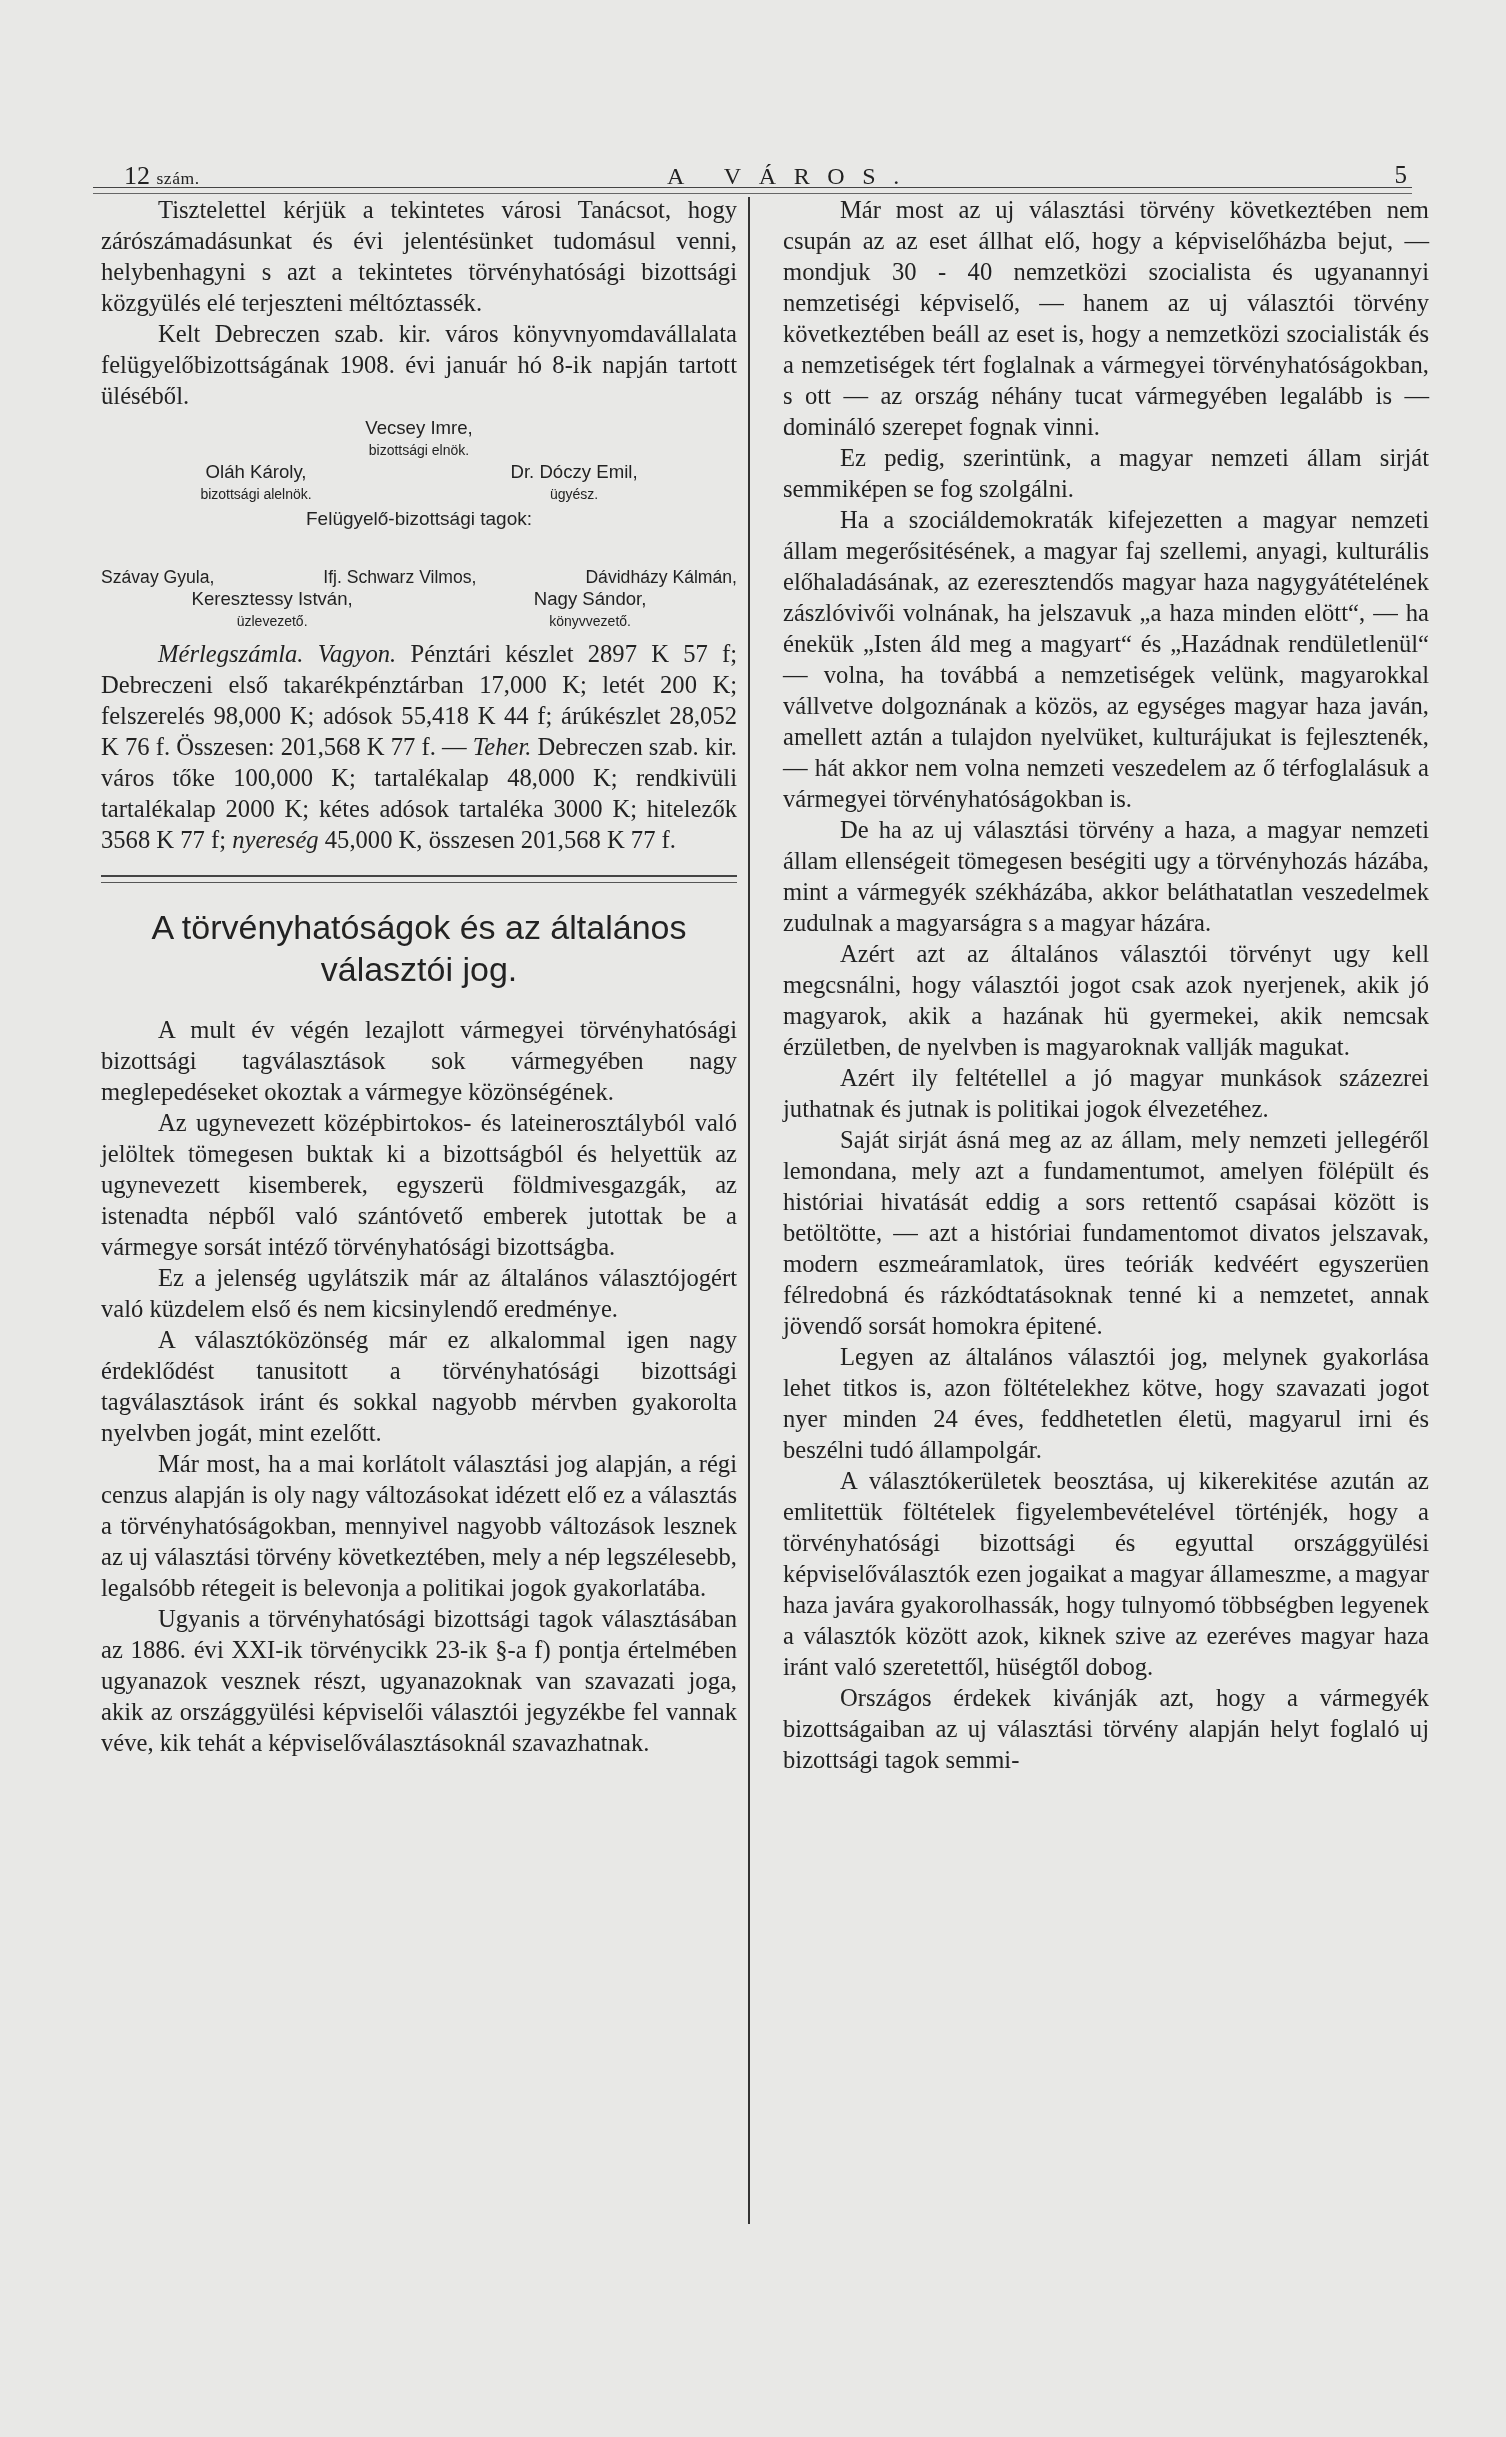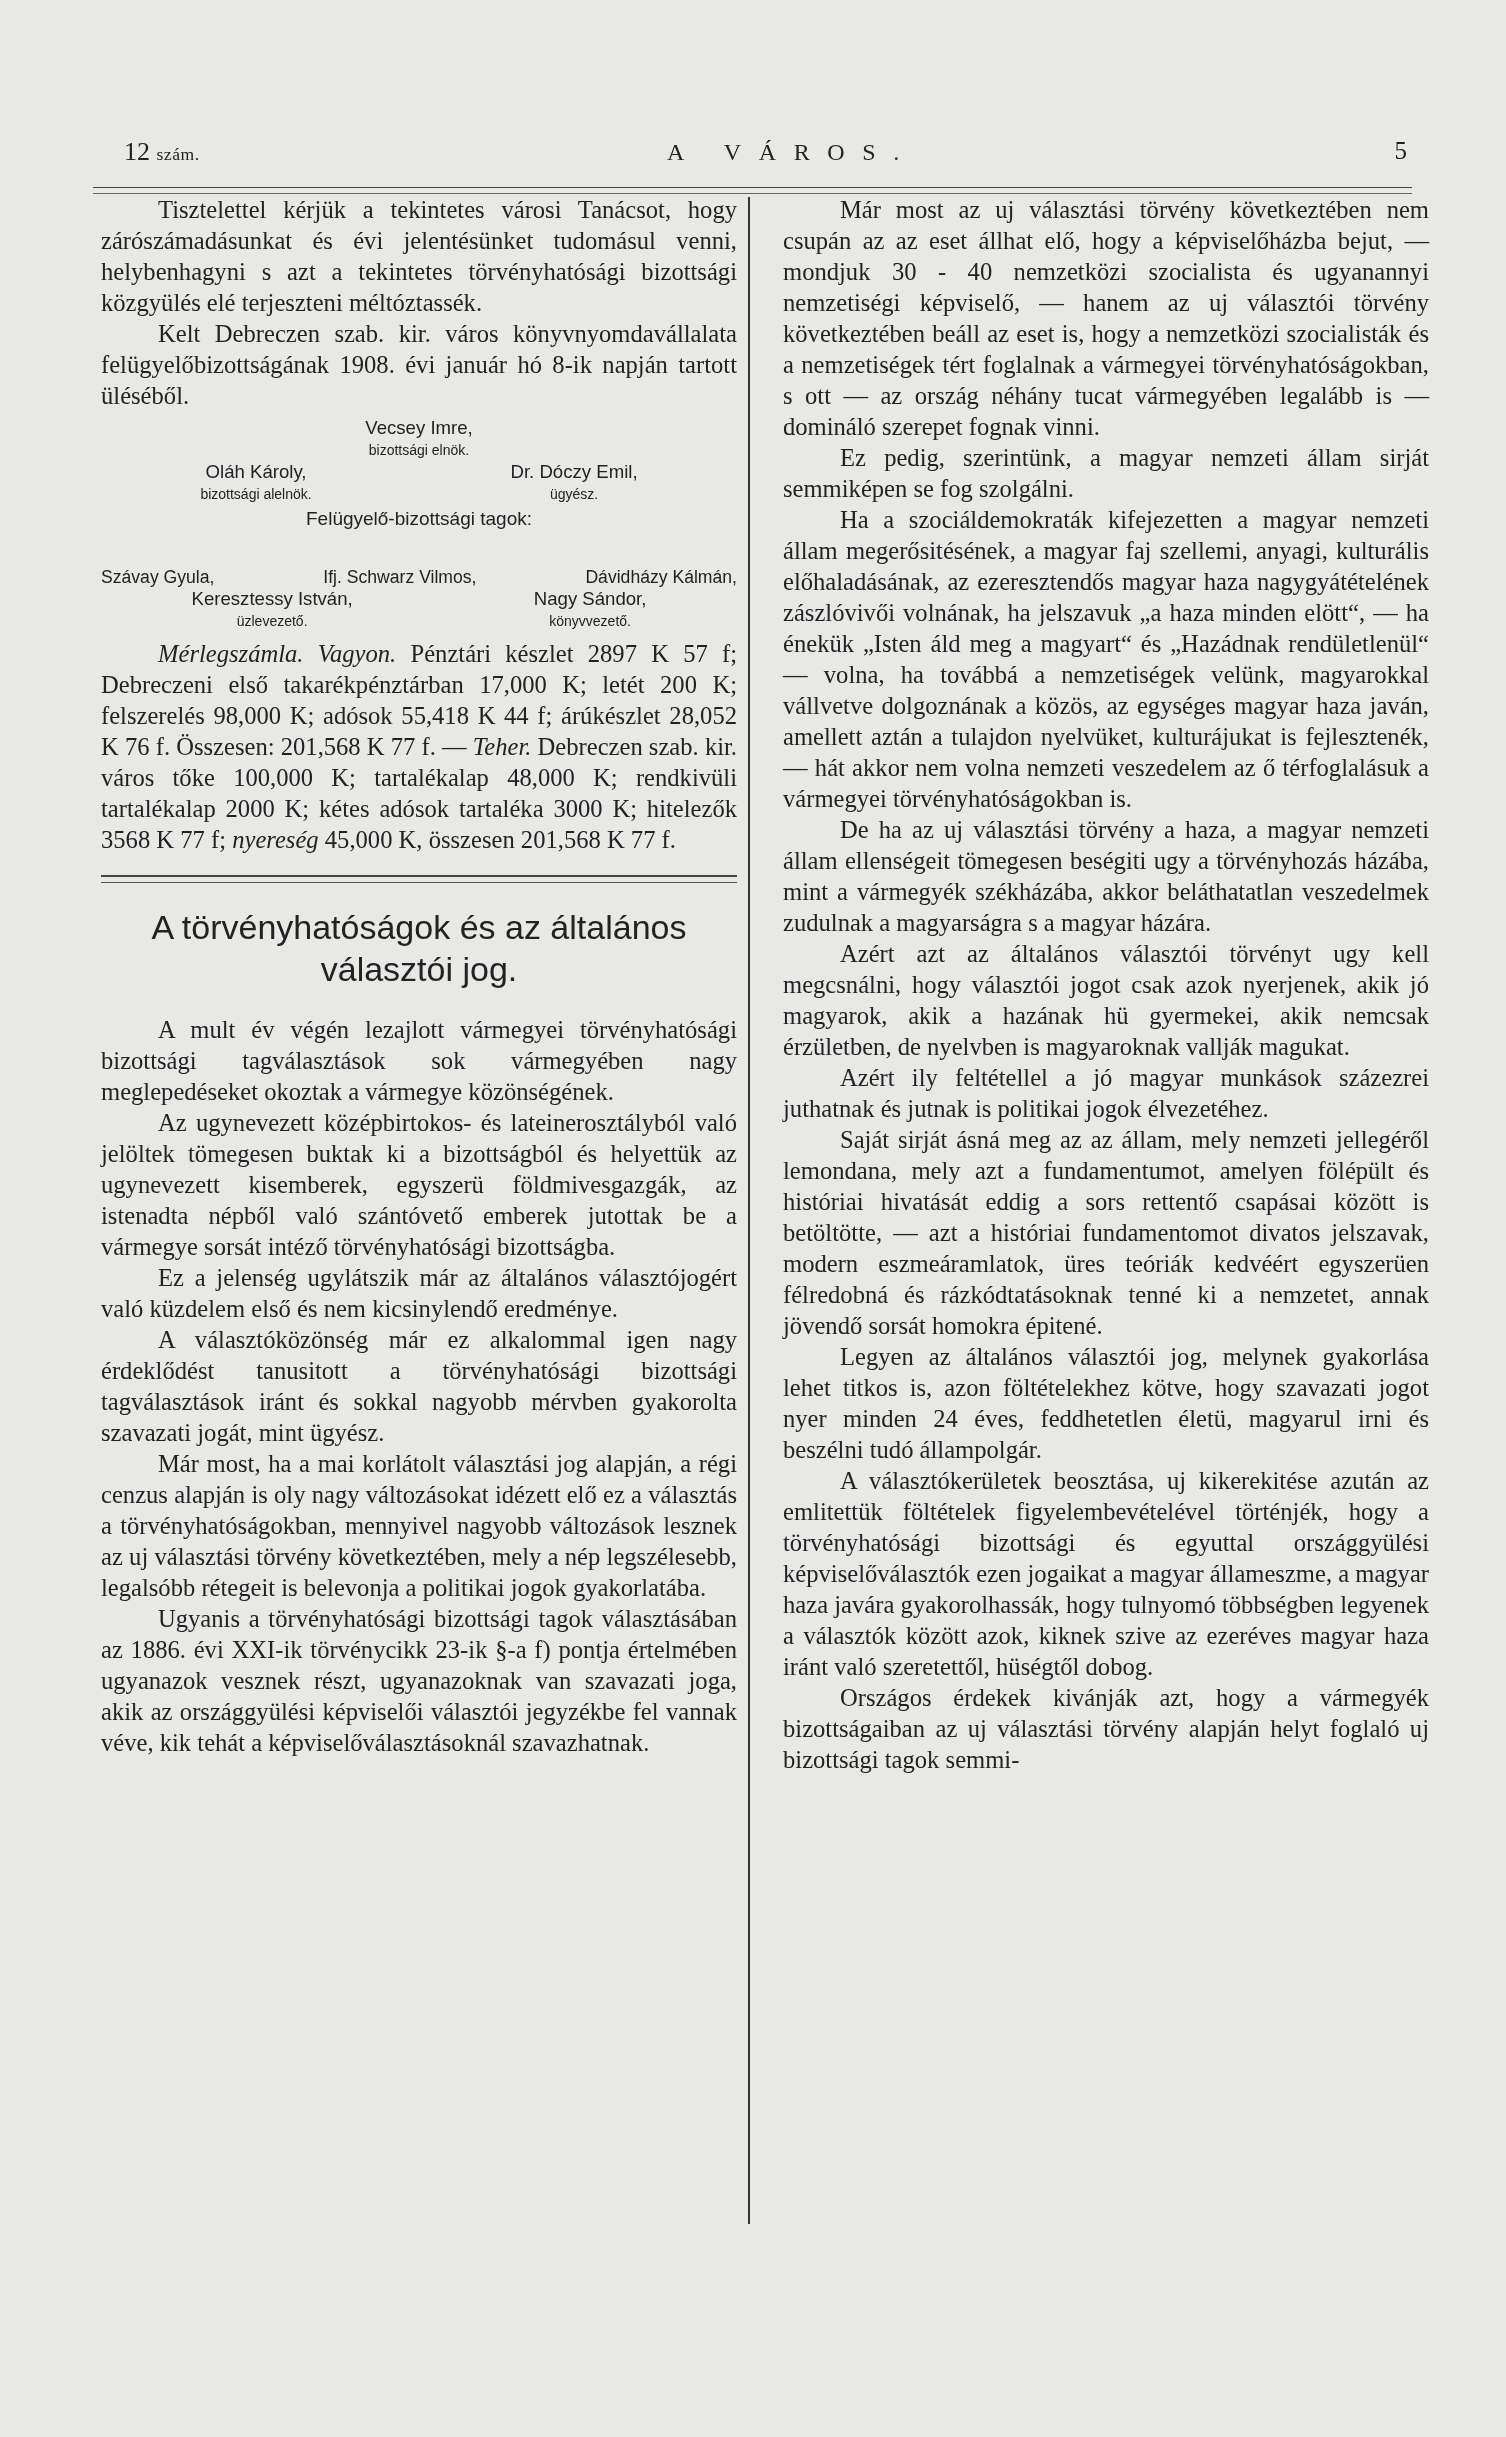--- a/index.html
+++ b/index.html
@@ -5,21 +5,21 @@
   html, body { margin: 0; padding: 0; }
   body {
     width: 1507px; height: 2438px;
     background: #e8e8e6;
     color: #222;
     font-family: "Liberation Serif", "DejaVu Serif", serif;
     position: relative;
     overflow: hidden;
   }
   .header {
-    position: absolute; left: 124px; top: 132px; width: 1283px; height: 47px;
+    position: absolute; left: 124px; top: 156px; width: 1283px; height: 47px;
   }
   .issue { position: absolute; left: 0; top: 5.2px; font-size: 26px; }
   .issue .small { font-size: 17.6px; letter-spacing: 0.5px; }
   .masthead { position: absolute; left: 543px; top: 7.2px; font-size: 24px; letter-spacing: 17.6px; }
   .pageno { position: absolute; right: 0; top: 5.2px; font-size: 25px; }
   .rule-top {
     position: absolute; left: 93px; top: 187px; width: 1319px; height: 4.7px;
     border-top: 1.6px solid #444; border-bottom: 1px solid #666;
   }
   .col-divider {
@@ -100,21 +100,21 @@
   </div>
 
   <p><span class="it">Mérlegszámla.</span> <span class="it">Vagyon.</span><span> Pénztári készlet 2897 K 57 f; Debreczeni első takarékpénztárban 17,000 K; letét 200 K; felszerelés 98,000 K; adósok 55,418 K 44 f; árúkészlet 28,052 K 76 f. Összesen: 201,568 K 77 f. — </span><span class="it">Teher.</span><span> Debreczen szab. kir. város tőke 100,000 K; tartalékalap 48,000 K; rendkivüli tartalékalap 2000 K; kétes adósok tartaléka 3000 K; hitelezők 3568 K 77 f; </span><span class="it">nyereség</span><span> 45,000 K, összesen 201,568 K 77 f.</span></p>
 
   <div class="section-rule"></div>
 
   <h1 class="headline">A törvényhatóságok és az általános választói jog.</h1>
   <p>A mult év végén lezajlott vármegyei törvényhatósági bizottsági tagválasztások sok vármegyében nagy meglepedéseket okoztak a vármegye közönségének.</p>
   <p>Az ugynevezett középbirtokos- és lateinerosztályból való jelöltek tömegesen buktak ki a bizottságból és helyettük az ugynevezett kisemberek, egyszerü földmivesgazgák, az istenadta népből való szántóvető emberek jutottak be a vármegye sorsát intéző törvényhatósági bizottságba.</p>
   <p>Ez a jelenség ugylátszik már az általános választójogért való küzdelem első és nem kicsinylendő eredménye.</p>
-  <p>A választóközönség már ez alkalommal igen nagy érdeklődést tanusitott a törvényhatósági bizottsági tagválasztások iránt és sokkal nagyobb mérvben gyakorolta szavazati jogát, mint ügyész.</p>
+  <p>A választóközönség már ez alkalommal igen nagy érdeklődést tanusitott a törvényhatósági bizottsági tagválasztások iránt és sokkal nagyobb mérvben gyakorolta nyelvben jogát, mint ezelőtt.</p>
   <p>Már most, ha a mai korlátolt választási jog alapján, a régi cenzus alapján is oly nagy változásokat idézett elő ez a választás a törvényhatóságokban, mennyivel nagyobb változások lesznek az uj választási törvény következtében, mely a nép legszélesebb, legalsóbb rétegeit is belevonja a politikai jogok gyakorlatába.</p>
   <p>Ugyanis a törvényhatósági bizottsági tagok választásában az 1886. évi XXI-ik törvénycikk 23-ik §-a f) pontja értelmében ugyanazok vesznek részt, ugyanazoknak van szavazati joga, akik az országgyülési képviselői választói jegyzékbe fel vannak véve, kik tehát a képviselőválasztásoknál szavazhatnak.</p>
 </div>
 
 <div class="col right">
   <p>Már most az uj választási törvény következtében nem csupán az az eset állhat elő, hogy a képviselőházba bejut, — mondjuk 30 - 40 nemzetközi szocialista és ugyanannyi nemzetiségi képviselő, — hanem az uj választói törvény következtében beáll az eset is, hogy a nemzetközi szocialisták és a nemzetiségek tért foglalnak a vármegyei törvényhatóságokban, s ott — az ország néhány tucat vármegyében legalább is — domináló szerepet fognak vinni.</p>
   <p>Ez pedig, szerintünk, a magyar nemzeti állam sirját semmiképen se fog szolgálni.</p>
   <p>Ha a szociáldemokraták kifejezetten a magyar nemzeti állam megerősitésének, a magyar faj szellemi, anyagi, kulturális előhaladásának, az ezeresztendős magyar haza nagygyátételének zászlóvivői volnának, ha jelszavuk „a haza minden elött“, — ha énekük „Isten áld meg a magyart“ és „Hazádnak rendületlenül“ — volna, ha továbbá a nemzetiségek velünk, magyarokkal vállvetve dolgoznának a közös, az egységes magyar haza javán, amellett aztán a tulajdon nyelvüket, kulturájukat is fejlesztenék, — hát akkor nem volna nemzeti veszedelem az ő térfoglalásuk a vármegyei törvényhatóságokban is.</p>
   <p>De ha az uj választási törvény a haza, a magyar nemzeti állam ellenségeit tömegesen beségiti ugy a törvényhozás házába, mint a vármegyék székházába, akkor beláthatatlan veszedelmek zudulnak a magyarságra s a magyar házára.</p>
   <p>Azért azt az általános választói törvényt ugy kell megcsnálni, hogy választói jogot csak azok nyerjenek, akik jó magyarok, akik a hazának hü gyermekei, akik nemcsak érzületben, de nyelvben is magyaroknak vallják magukat.</p>

